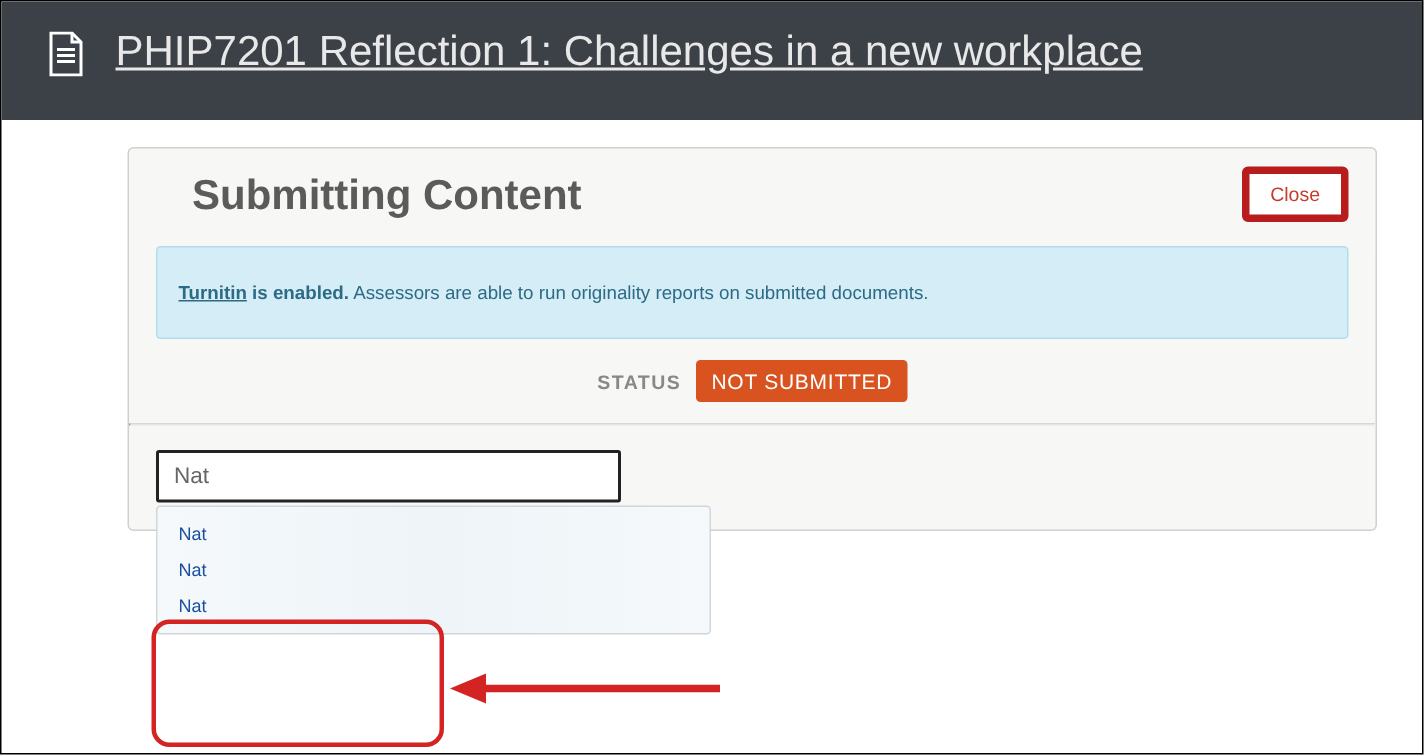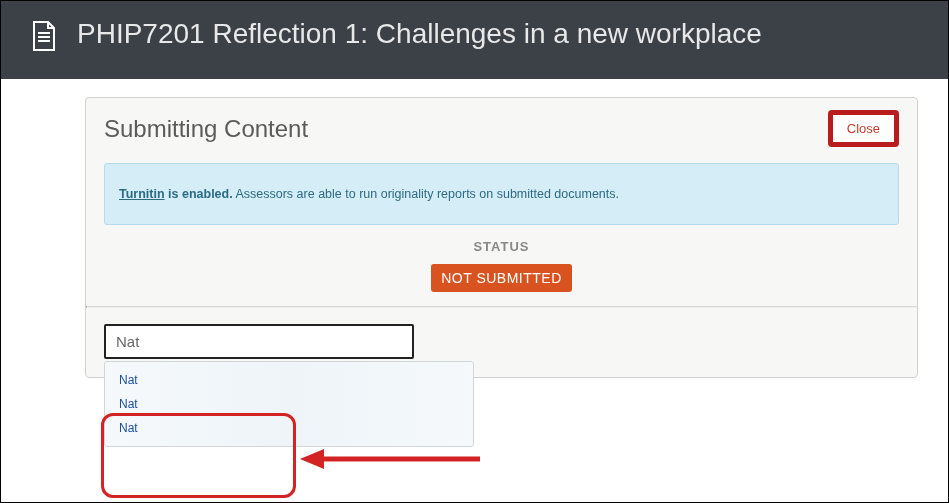--- a/index.html
+++ b/index.html
@@ -21,40 +21,42 @@
     }
     .header-icon {
       flex-shrink: 0;
       margin-top: 6px;
     }
     .header-title {
       font-size: 28px;
       font-weight: 300;
       line-height: 1.35;
       color: #e8e8e8;
+      text-decoration: underline;
     }
     .page-wrap {
       padding: 18px 30px 0 84px;
     }
     .panel {
       border: 1px solid #d0d0ce;
       background: #f7f7f6;
       border-radius: 4px;
       position: relative;
     }
     .panel-head {
       display: flex;
       justify-content: space-between;
       align-items: center;
       padding: 12px 18px 10px 18px;
     }
     .panel-title {
-      font-size: 24px;
-      font-weight: 400;
+      font-size: 28px;
+      font-weight: 700;
       color: #5b5b5a;
+      margin-left: 24px;
     }
     .close-btn {
       border: 5px solid #b91c1c;
       background: #fff;
       color: #c63b2c;
       font-size: 13px;
       padding: 6px 14px;
       border-radius: 4px;
       cursor: pointer;
     }
@@ -68,21 +70,20 @@
       border-radius: 3px;
     }
     .info-bar .tlink { text-decoration: underline; }
     .info-bar .bold { font-weight: 600; }
     .status-row {
       display: flex;
       justify-content: center;
       align-items: center;
       gap: 10px;
       padding: 0 18px 14px 18px;
-      flex-direction: column;
     }
     .status-label {
       font-size: 13px;
       font-weight: 700;
       letter-spacing: 1px;
       color: #888;
     }
     .status-badge {
       background: #d8531f;
       color: #fff;

